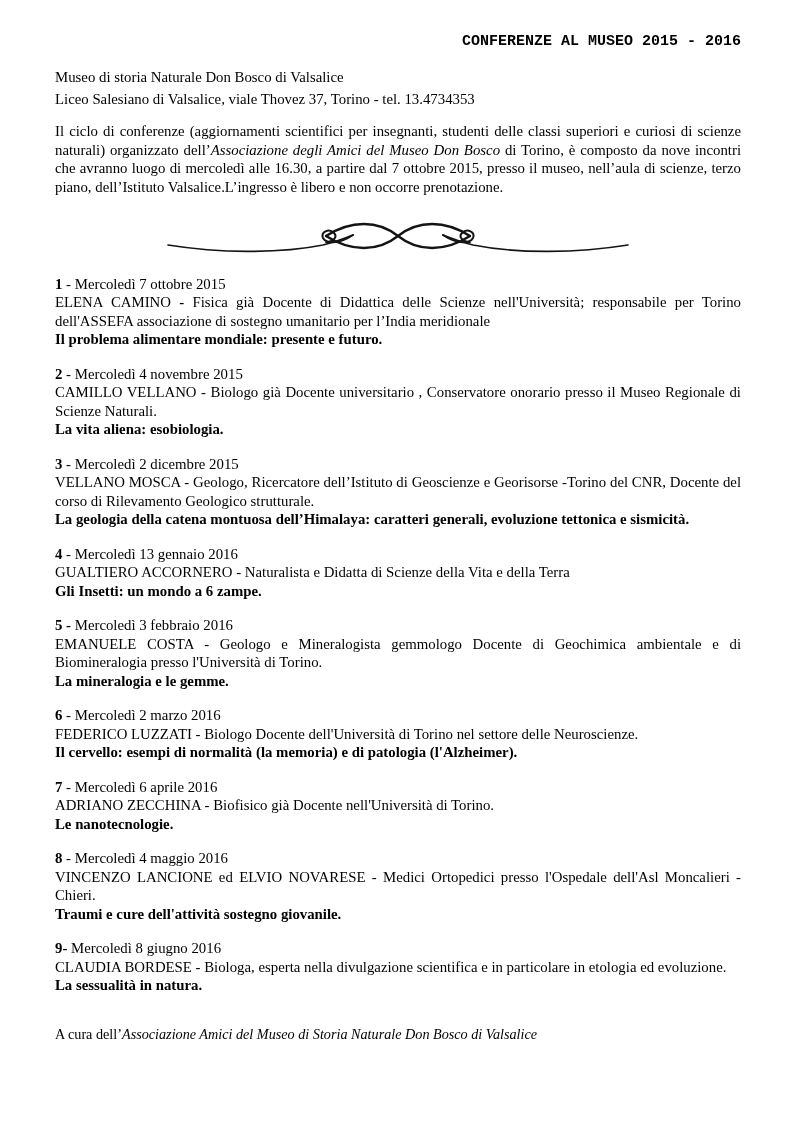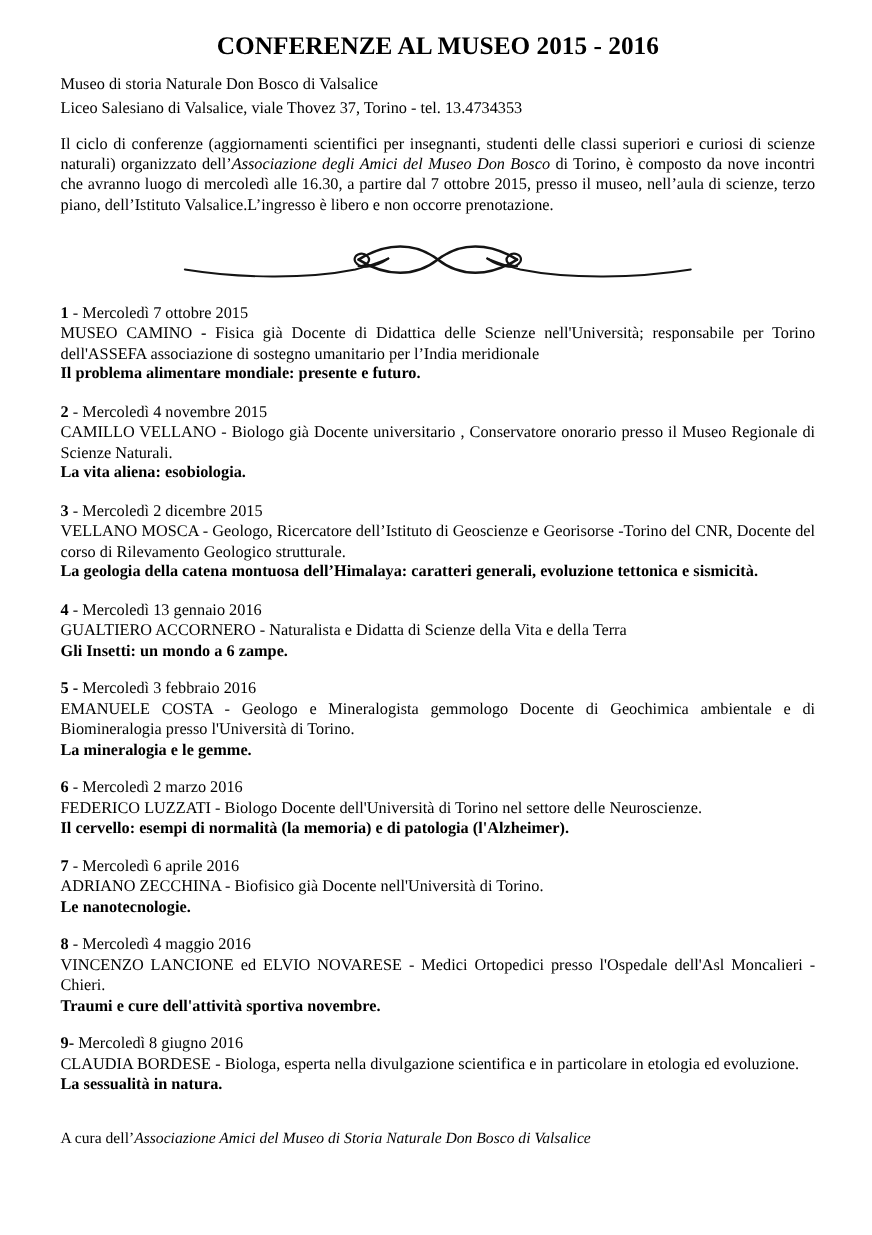--- a/index.html
+++ b/index.html
@@ -9,24 +9,24 @@
     font-family: "Liberation Serif", serif;
     font-size: 14.8px; line-height: 18.5px;
     overflow: hidden;
   }
   .page {
     box-sizing: border-box;
     width: 793px; height: 1123px;
     padding: 30px 52px 0 55px;
   }
   .title {
-    font-family: Liberation Serif, serif;
+    font-family: Liberation Mono, monospace;
     font-weight: bold;
-    font-size: 23px; line-height: 24px;
-    text-align: center;
+    font-size: 15px; line-height: 24px;
+    text-align: right;
     margin: 0 0 12px 0;
   }
   .subtitle { text-align: left; line-height: 22px; }
   .intro { margin: 12px 0 16px 0; text-align: justify; }
   .ornament { text-align: center; margin: 8px 0 2px 0; }
   .conf-list { margin-top: 12px; }
   .conf { margin-bottom: 16px; }
   .conf-date { }
   .conf-bio { text-align: justify; }
   .conf-topic { font-weight: bold; text-align: justify; }
@@ -55,21 +55,21 @@
         <path stroke-width="2" d="M280 23 C292 31 306 33 310 26 C313 20 304 16 299 21 C295 25 300 30 307 30"></path>
         <path stroke-width="2.3" d="M163 24 C188 40 215 40 235 24 C255 8 282 8 307 24"></path>
         <path stroke-width="2.3" d="M163 24 C188 8 215 8 235 24 C255 40 282 40 307 24"></path>
       </g>
     </svg>
   </div>
 
   <div class="conf-list" id="conference-list">
       <div class="conf">
         <div class="conf-date"><span class="bold">1</span><span> - </span><span>Mercoledì 7 ottobre 2015</span></div>
-        <div class="conf-bio"><span>MUSEO CAMINO</span><span class="bold"> - </span><span>Fisica già Docente di Didattica delle Scienze nell'Università; responsabile per Torino dell'ASSEFA associazione di sostegno umanitario per l’India meridionale</span></div>
+        <div class="conf-bio"><span>ELENA CAMINO</span><span class="bold"> - </span><span>Fisica già Docente di Didattica delle Scienze nell'Università; responsabile per Torino dell'ASSEFA associazione di sostegno umanitario per l’India meridionale</span></div>
         <div class="conf-topic">Il problema alimentare mondiale: presente e futuro.</div>
       </div>
       <div class="conf">
         <div class="conf-date"><span class="bold">2</span><span> - </span><span>Mercoledì 4 novembre 2015</span></div>
         <div class="conf-bio"><span>CAMILLO VELLANO</span><span> - </span><span>Biologo già Docente universitario , Conservatore onorario presso il Museo Regionale di Scienze Naturali.</span></div>
         <div class="conf-topic">La vita aliena: esobiologia.</div>
       </div>
       <div class="conf">
         <div class="conf-date"><span class="bold">3</span><span> - </span><span>Mercoledì 2 dicembre 2015</span></div>
         <div class="conf-bio"><span>VELLANO MOSCA</span><span> - </span><span>Geologo, Ricercatore dell’Istituto di Geoscienze e Georisorse -Torino del CNR, Docente del corso di Rilevamento Geologico strutturale.</span></div>
@@ -91,21 +91,21 @@
         <div class="conf-topic">Il cervello: esempi di normalità (la memoria) e di patologia (l'Alzheimer).</div>
       </div>
       <div class="conf">
         <div class="conf-date"><span class="bold">7</span><span> - </span><span>Mercoledì 6 aprile 2016</span></div>
         <div class="conf-bio"><span>ADRIANO ZECCHINA</span><span> - </span><span>Biofisico già Docente nell'Università di Torino.</span></div>
         <div class="conf-topic">Le nanotecnologie.</div>
       </div>
       <div class="conf">
         <div class="conf-date"><span class="bold">8</span><span> - </span><span>Mercoledì 4 maggio 2016</span></div>
         <div class="conf-bio"><span>VINCENZO LANCIONE ed ELVIO NOVARESE</span><span> - </span><span>Medici Ortopedici presso l'Ospedale dell'Asl Moncalieri - Chieri.</span></div>
-        <div class="conf-topic">Traumi e cure dell'attività sportiva novembre.</div>
+        <div class="conf-topic">Traumi e cure dell'attività sostegno giovanile.</div>
       </div>
       <div class="conf">
         <div class="conf-date"><span class="bold">9</span><span class="bold">- </span><span>Mercoledì 8 giugno 2016</span></div>
         <div class="conf-bio"><span>CLAUDIA BORDESE</span><span> - </span><span>Biologa, esperta nella divulgazione scientifica e in particolare in etologia ed evoluzione.</span></div>
         <div class="conf-topic">La sessualità in natura.</div>
       </div>
     </div>
 
   <div class="footer"><span>A cura dell’</span><i>Associazione Amici del Museo di Storia Naturale Don Bosco di Valsalice</i></div>
 

